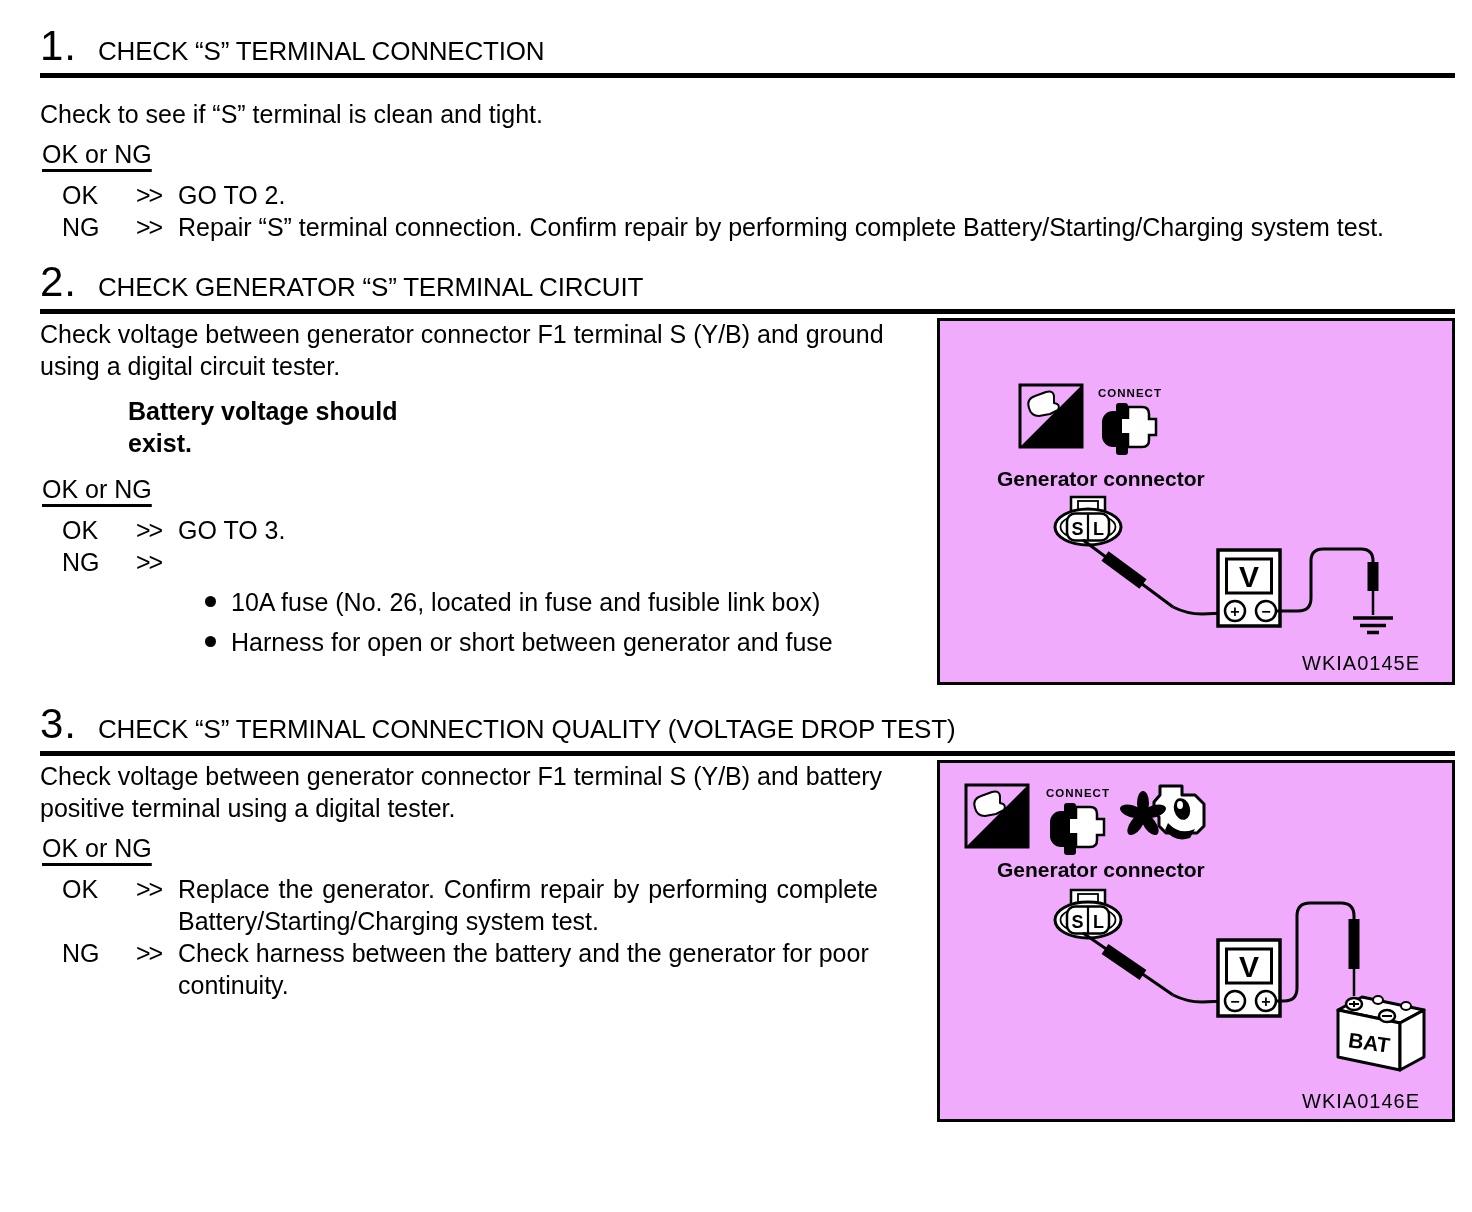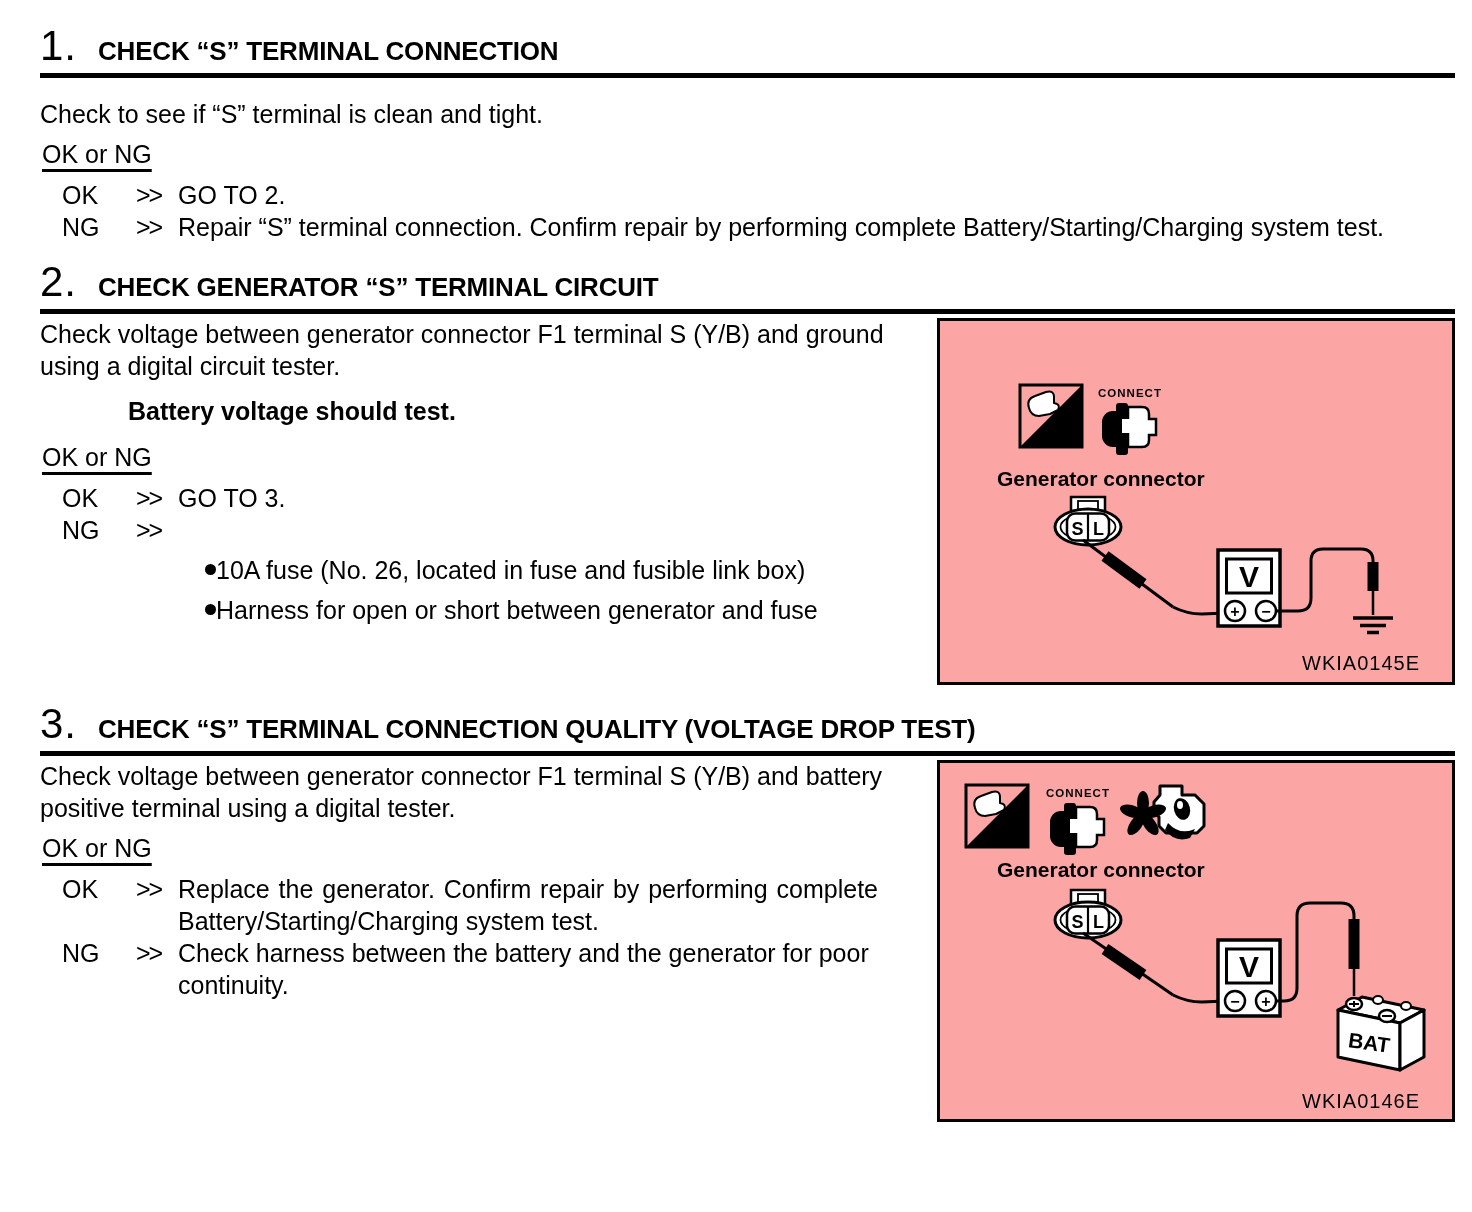--- a/index.html
+++ b/index.html
@@ -12,21 +12,21 @@
   }
   .page { width: 1472px; height: 1212px; padding: 24px 17px 8px 40px; background: #ffffff; }
 
   
   .step { margin-bottom: 17px; }
   .step-header {
     display: flex; align-items: baseline; gap: 21px;
     border-bottom: 5px solid #000; padding-bottom: 5px;
   }
   .step-number { font-size: 42px; line-height: 44px; font-weight: 400; letter-spacing: 1px; }
-  .step-title  { font-size: 26px; font-weight: 700; margin: 0; letter-spacing: -0.2px; }
+  .step-title  { font-size: 26px; font-weight: 400; margin: 0; letter-spacing: -0.2px; }
 
   
   .step-body { padding-top: 20px; font-size: 25px; line-height: 32px; }
   .intro { margin: 0 0 6px 0; }
   .okng {
     width: max-content;
     margin: 8px 0 9px 2px;
     text-decoration: underline;
     text-decoration-thickness: 2.5px;
     text-underline-offset: 6px;
@@ -42,28 +42,28 @@
   .step-left { width: 895px; font-size: 25px; line-height: 32px; }
   .step-left .intro { margin: 0; }
   .just { text-align: justify; }
   .col-text { max-width: 700px; }
 
   .spec  { font-weight: 700; margin: 13px 0 14px 88px; max-width: 335px; }
   .spec-line { font-weight: 700; margin: 11px 0 13px 88px; }
   .spec-value { margin-left: 24px; }
 
   .bullets { margin: 8px 0 0 165px; }
-  .bullet-row { display: flex; margin-top: 8px; }
+  .bullet-row { display: flex; gap: 15px; margin-top: 8px; }
   .dot { width: 11px; height: 11px; border-radius: 50%; background: #000; flex: none; margin-top: 10px; }
   .bullet-text { width: 690px; text-align: justify; }
 
   
   .diagram {
     margin: 0; flex: none;
-    width: 518px; border: 3px solid #000; background: #fca5a5;
+    width: 518px; border: 3px solid #000; background: #f0abfc;
   }
   .diagram svg { display: block; }
   .fig-svg text { font-family: "Liberation Sans", sans-serif; fill: #000; }
 </style>
 </head>
 <body>
 
 <div class="page">
 
   <section class="step">
@@ -88,21 +88,21 @@
   </section>
 
   <section class="step">
     <header class="step-header">
       <span class="step-number">2.</span>
       <h1 class="step-title">CHECK GENERATOR “S” TERMINAL CIRCUIT</h1>
     </header>
     <div class="step-columns">
       <div class="step-left">
         <p class="intro">Check voltage between generator connector F1 terminal S (Y/B) and ground using a digital circuit tester.</p>
-        <p class="spec">Battery voltage should test.</p>
+        <p class="spec">Battery voltage should exist.</p>
         <div class="okng">OK or NG</div>
         <div class="result-row">
           <span class="r-label">OK</span>
           <span class="r-arrow">&gt;&gt;</span>
           <span class="r-text">GO TO 3.</span>
         </div>
         <div class="result-row">
           <span class="r-label">NG</span>
           <span class="r-arrow">&gt;&gt;</span>
         </div>

